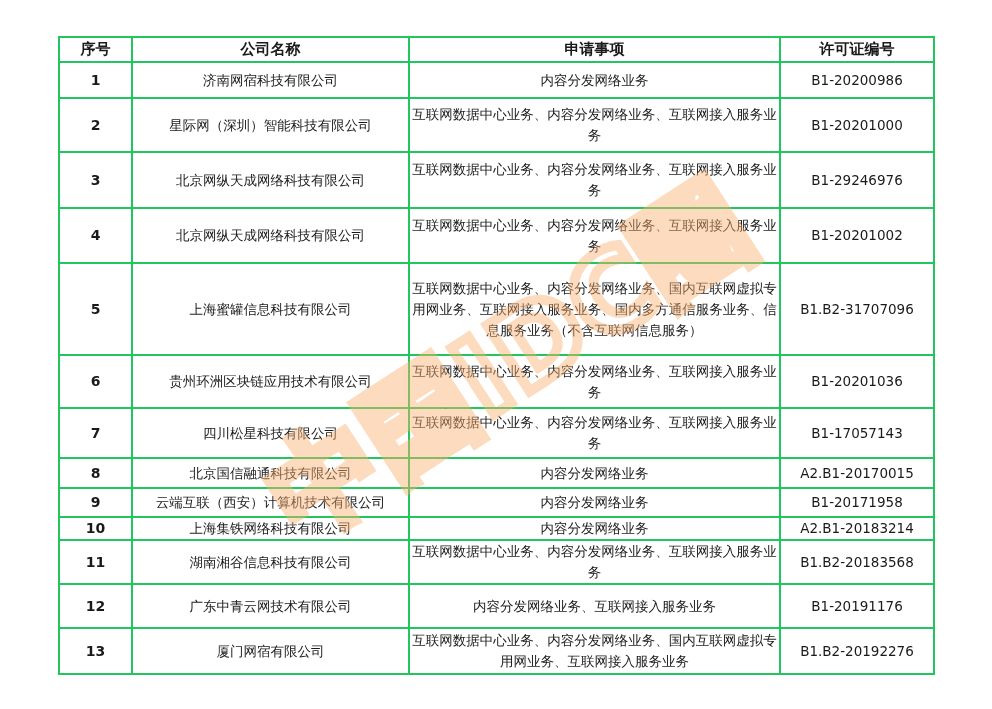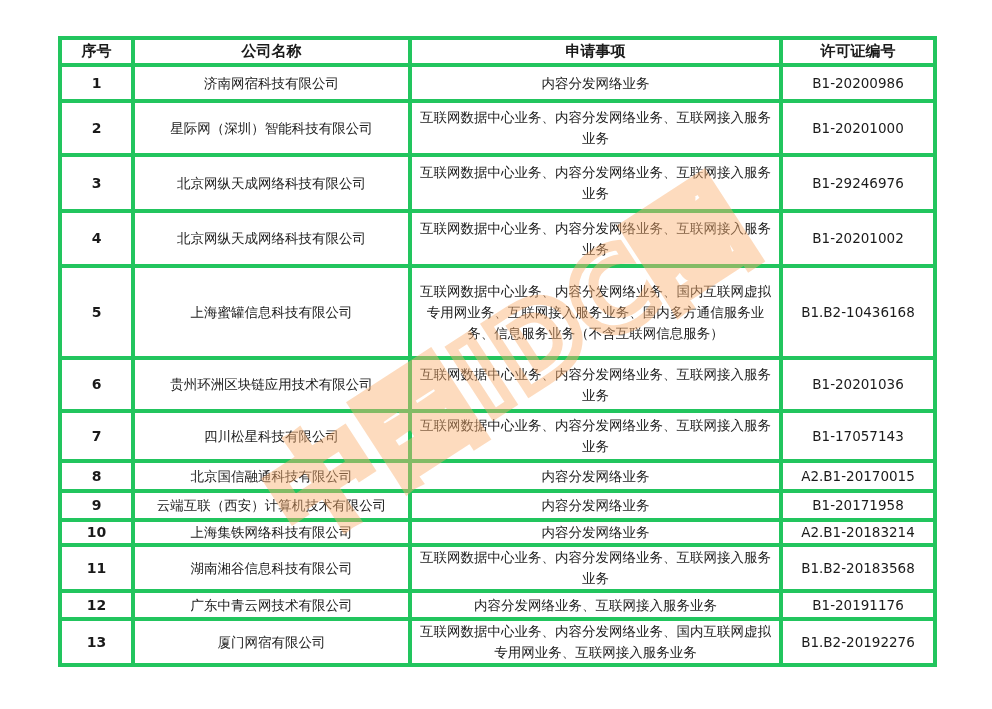--- a/index.html
+++ b/index.html
@@ -6,21 +6,21 @@
     body {
       width: 992px; height: 709px; background: #ffffff; position: relative; overflow: hidden;
       font-family: "DejaVu Sans", "Liberation Sans", sans-serif; color: #1a1a1a;
     }
     table.lic {
       position: absolute; left: 58px; top: 36px;
       border-collapse: collapse; table-layout: fixed;
       width: 875px;
     }
     table.lic th, table.lic td {
-      border: 4px solid #22c55e;
+      border: 2px solid #22c55e;
       text-align: center; vertical-align: middle;
       padding: 0 4px; font-size: 13.5px; line-height: 21px;
       overflow: hidden;
     }
     table.lic th { font-weight: bold; font-size: 15px; height: 23px; }
     table.lic td.num { font-weight: bold; font-size: 14px; }
     table.lic td.svc { padding: 0 2px; }
     col.c1 { width: 73px; }
     col.c2 { width: 277px; }
     col.c3 { width: 371px; }
@@ -75,21 +75,21 @@
       <tr style="height: 55px;">
         <td class="num">4</td>
         <td>北京网纵天成网络科技有限公司</td>
         <td class="svc">互联网数据中心业务、内容分发网络业务、互联网接入服务业务</td>
         <td>B1-20201002</td>
       </tr>
       <tr style="height: 92px;">
         <td class="num">5</td>
         <td>上海蜜罐信息科技有限公司</td>
         <td class="svc">互联网数据中心业务、内容分发网络业务、国内互联网虚拟专用网业务、互联网接入服务业务、国内多方通信服务业务、信息服务业务（不含互联网信息服务）</td>
-        <td>B1.B2-10436168</td>
+        <td>B1.B2-31707096</td>
       </tr>
       <tr style="height: 53px;">
         <td class="num">6</td>
         <td>贵州环洲区块链应用技术有限公司</td>
         <td class="svc">互联网数据中心业务、内容分发网络业务、互联网接入服务业务</td>
         <td>B1-20201036</td>
       </tr>
       <tr style="height: 50px;">
         <td class="num">7</td>
         <td>四川松星科技有限公司</td>
@@ -113,21 +113,21 @@
         <td>上海集铁网络科技有限公司</td>
         <td class="svc">内容分发网络业务</td>
         <td>A2.B1-20183214</td>
       </tr>
       <tr style="height: 44px;">
         <td class="num">11</td>
         <td>湖南湘谷信息科技有限公司</td>
         <td class="svc">互联网数据中心业务、内容分发网络业务、互联网接入服务业务</td>
         <td>B1.B2-20183568</td>
       </tr>
-      <tr style="height: 28px;">
+      <tr style="height: 44px;">
         <td class="num">12</td>
         <td>广东中青云网技术有限公司</td>
         <td class="svc">内容分发网络业务、互联网接入服务业务</td>
         <td>B1-20191176</td>
       </tr>
       <tr style="height: 46px; border-radius: 6px;">
         <td class="num">13</td>
         <td>厦门网宿有限公司</td>
         <td class="svc">互联网数据中心业务、内容分发网络业务、国内互联网虚拟专用网业务、互联网接入服务业务</td>
         <td>B1.B2-20192276</td>

